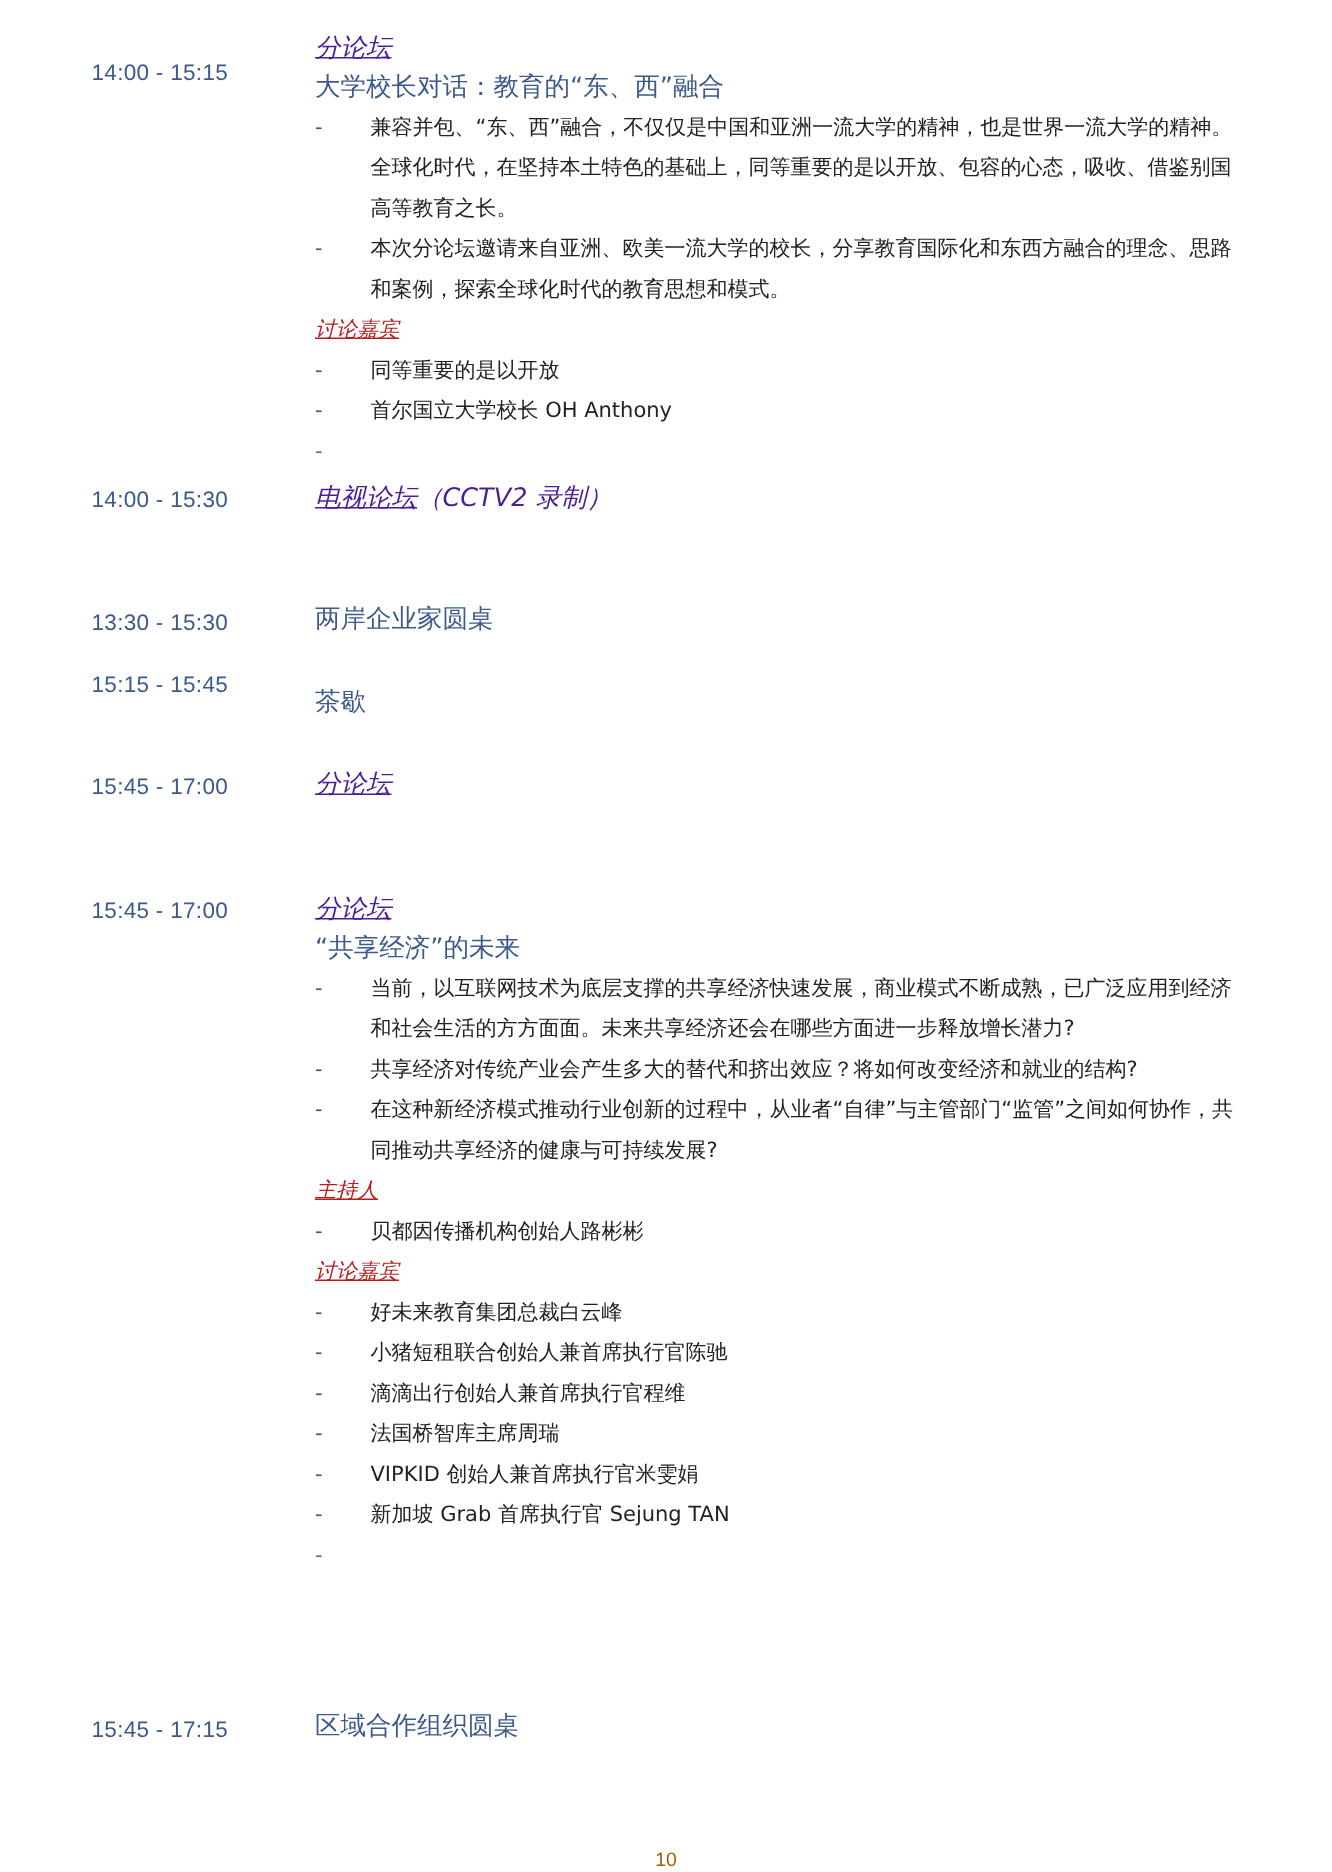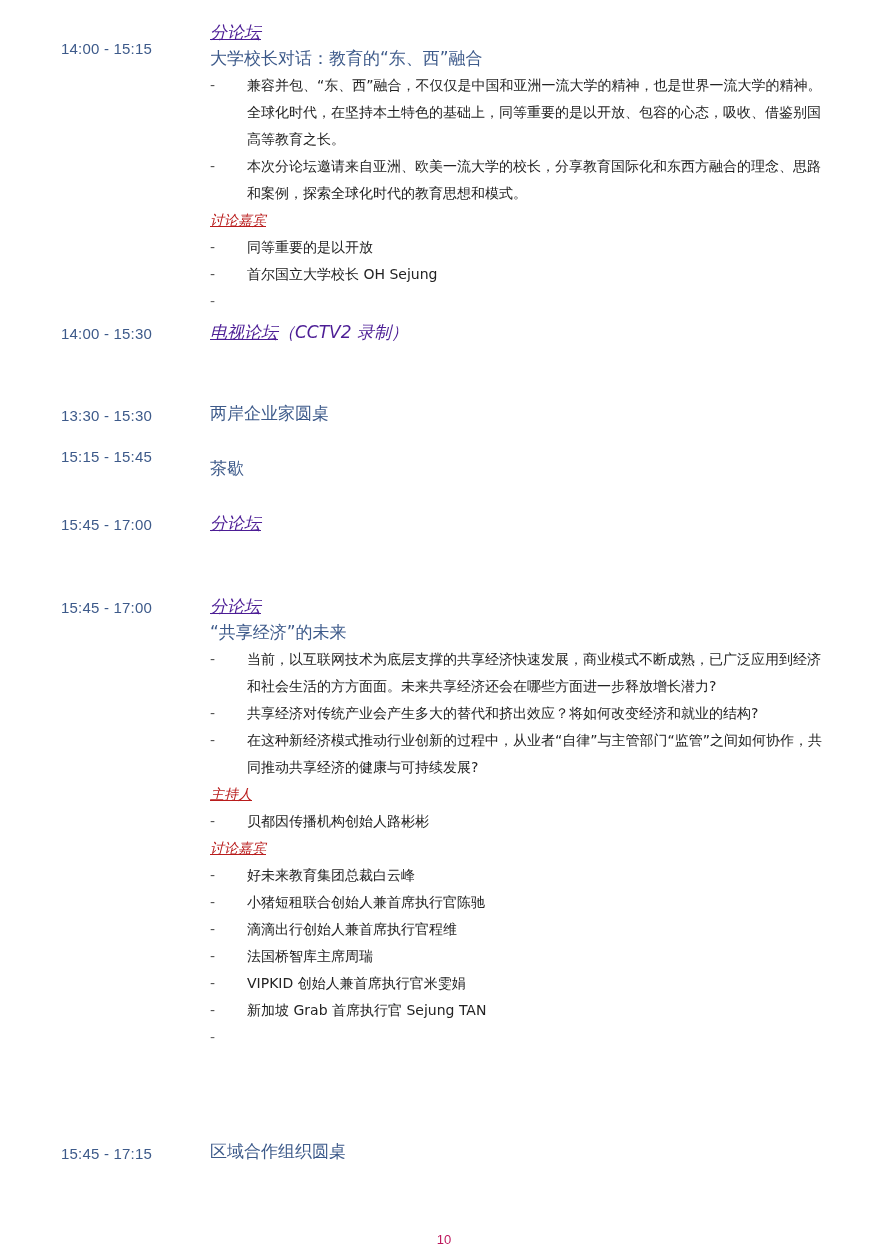--- a/index.html
+++ b/index.html
@@ -19,35 +19,35 @@
   }
   .kind .u { text-decoration: underline; }
   .kind .plain { text-decoration: none; }
   .title { font-size: 17px; color: #3d5a8a; line-height: 27px; height: 27px; }
   .item { position: relative; padding-left: 37px; font-size: 14px; color: #222; line-height: 27px; }
   .item .dash { position: absolute; left: 0; top: 0; color: #555; }
   .sub { font-size: 14px; color: #b91c1c; font-style: italic; text-decoration: underline; line-height: 27px; height: 27px; }
   .lonedash { font-size: 14px; color: #666; line-height: 27px; height: 27px; }
   .pageno {
     position: absolute; left: 0; right: 0; top: 1232px; text-align: center;
-    font-family: "Liberation Sans", sans-serif; font-size: 13px; color: #be185d;
+    font-family: "Liberation Sans", sans-serif; font-size: 13px; color: #a16207;
   }
 </style>
 </head>
 <body>
 
 <div class="time" style="top:40px">14:00 - 15:15</div>
 <div class="blk" style="top:19px">
   <div class="kind"><span class="u">分论坛</span></div>
   <div class="title">大学校长对话：教育的“东、西”融合</div>
   <div class="item"><span class="dash">-</span><span>兼容并包、“东、西”融合，不仅仅是中国和亚洲一流大学的精神，也是世界一流大学的精神。全球化时代，在坚持本土特色的基础上，同等重要的是以开放、包容的心态，吸收、借鉴别国高等教育之长。</span></div>
   <div class="item"><span class="dash">-</span><span>本次分论坛邀请来自亚洲、欧美一流大学的校长，分享教育国际化和东西方融合的理念、思路和案例，探索全球化时代的教育思想和模式。</span></div>
   <div class="sub">讨论嘉宾</div>
   <div class="item"><span class="dash">-</span><span>同等重要的是以开放</span></div>
-  <div class="item"><span class="dash">-</span><span>首尔国立大学校长 OH Sejung</span></div>
+  <div class="item"><span class="dash">-</span><span>首尔国立大学校长 OH Anthony</span></div>
   <div class="lonedash">-</div>
 </div>
 
 <div class="time" style="top:325px">14:00 - 15:30</div>
 <div class="blk" style="top:319px">
   <div class="kind"><span class="u">电视论坛</span><span class="plain">（CCTV2 录制）</span></div>
 </div>
 
 <div class="time" style="top:407px">13:30 - 15:30</div>
 <div class="blk" style="top:400px">

